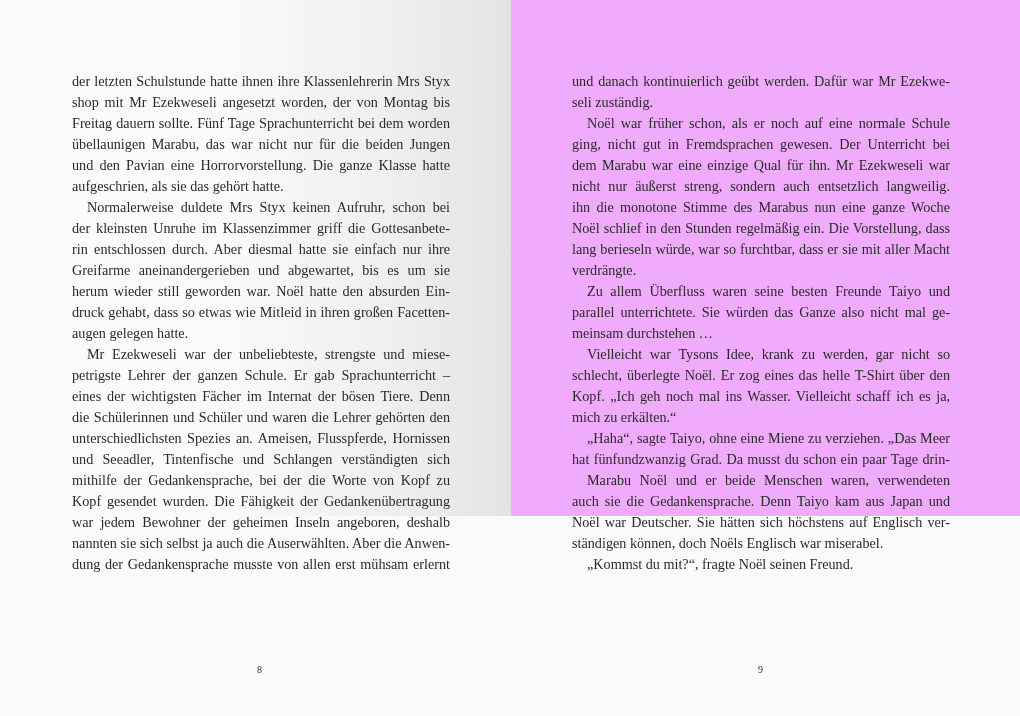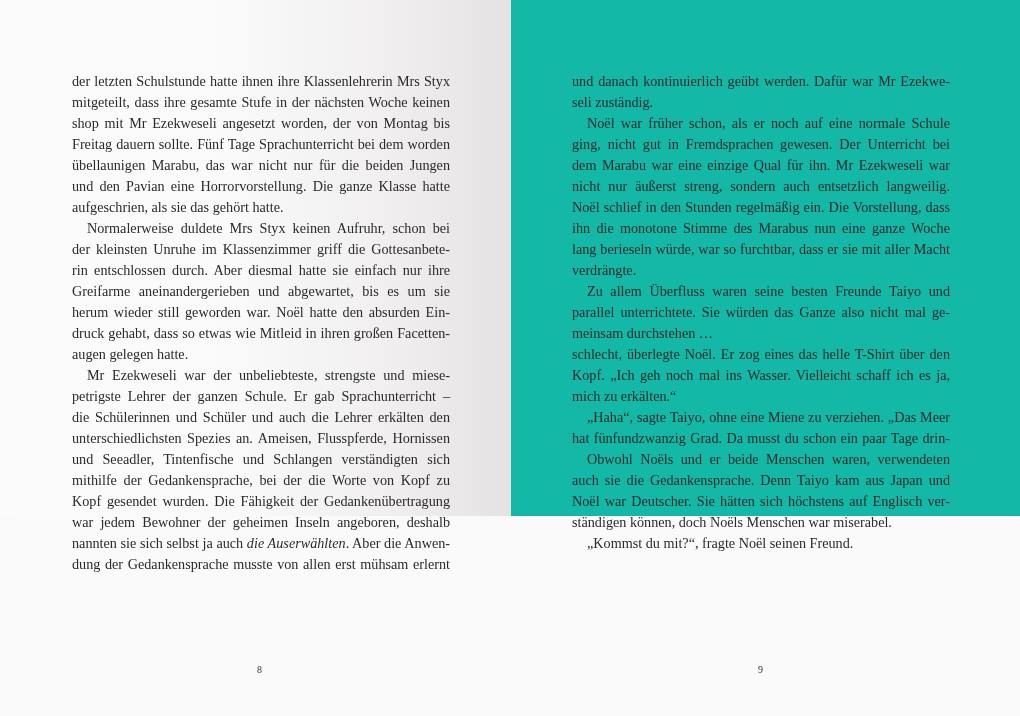--- a/index.html
+++ b/index.html
@@ -8,92 +8,93 @@
       background: #fafafa;
       font-family: "Liberation Serif", "DejaVu Serif", serif;
       color: #2a2a2a;
     }
     .spread { position: relative; width: 1020px; height: 716px; display: flex; }
     .page { position: relative; height: 516px; box-sizing: border-box; padding-left: 44px; }
     .page-left {
       width: 511px;
       background: linear-gradient(to right, #fbfbfb 0%, #fafafa 45%, #f1efef 75%, #e4e2e2 100%);
     }
-    .page-right { width: 509px; background: #14b8a6; }
+    .page-right { width: 509px; background: #f0abfc; }
     .text-block {
       position: absolute; top: 71px; width: 378px;
       font-size: 14.2px; line-height: 21px;
       text-align: justify; hyphens: manual;
     }
     .page-left .text-block { left: 72px; }
     .page-right .text-block { left: 61px; }
     .line { display: block; white-space: nowrap; text-align-last: justify; text-align: justify; }
     .line.last { text-align-last: left; }
     .line.indent { text-indent: 15px; }
-    .line .it { font-style: italic; }
+    .line .it { }
     .page-number {
       position: absolute; top: 664px; font-size: 10px; color: #333;
     }
     .page-left .page-number { left: 257px; }
     .page-right .page-number { left: 247px; }
   </style>
 </head>
 <body>
 
 <div class="spread">
   <div class="page page-left">
     <div class="text-block" id="left-text">
         <span class="line">der letzten Schulstunde hatte ihnen ihre Klassenlehrerin Mrs Styx</span>
-        <span class="line">mitgeteilt, dass ihre gesamte Stufe in der nächsten Woche keinen</span>
         <span class="line">shop mit Mr Ezekweseli angesetzt worden, der von Montag bis</span>
         <span class="line">Freitag dauern sollte. Fünf Tage Sprachunterricht bei dem worden</span>
         <span class="line">übellaunigen Marabu, das war nicht nur für die beiden Jungen</span>
         <span class="line">und den Pavian eine Horrorvorstellung. Die ganze Klasse hatte</span>
         <span class="line last">aufgeschrien, als sie das gehört hatte.</span>
         <span class="line indent">Normalerweise duldete Mrs Styx keinen Aufruhr, schon bei</span>
         <span class="line">der kleinsten Unruhe im Klassenzimmer griff die Gottesanbete-</span>
         <span class="line">rin entschlossen durch. Aber diesmal hatte sie einfach nur ihre</span>
         <span class="line">Greifarme aneinandergerieben und abgewartet, bis es um sie</span>
         <span class="line">herum wieder still geworden war. Noël hatte den absurden Ein-</span>
         <span class="line">druck gehabt, dass so etwas wie Mitleid in ihren großen Facetten-</span>
         <span class="line last">augen gelegen hatte.</span>
         <span class="line indent">Mr Ezekweseli war der unbeliebteste, strengste und miese-</span>
         <span class="line">petrigste Lehrer der ganzen Schule. Er gab Sprachunterricht –</span>
-        <span class="line">die Schülerinnen und Schüler und auch die Lehrer erkälten den</span>
+        <span class="line">eines der wichtigsten Fächer im Internat der bösen Tiere. Denn</span>
+        <span class="line">die Schülerinnen und Schüler und waren die Lehrer gehörten den</span>
         <span class="line">unterschiedlichsten Spezies an. Ameisen, Flusspferde, Hornissen</span>
         <span class="line">und Seeadler, Tintenfische und Schlangen verständigten sich</span>
         <span class="line">mithilfe der Gedankensprache, bei der die Worte von Kopf zu</span>
         <span class="line">Kopf gesendet wurden. Die Fähigkeit der Gedankenübertragung</span>
         <span class="line">war jedem Bewohner der geheimen Inseln angeboren, deshalb</span>
         <span class="line"><span>nannten sie sich selbst ja auch </span><span class="it">die Auserwählten</span><span>. Aber die Anwen-</span></span>
         <span class="line">dung der Gedankensprache musste von allen erst mühsam erlernt</span>
       </div>
     <div class="page-number">8</div>
   </div>
   <div class="page page-right">
     <div class="text-block" id="right-text">
         <span class="line">und danach kontinuierlich geübt werden. Dafür war Mr Ezekwe-</span>
         <span class="line last">seli zuständig.</span>
         <span class="line indent">Noël war früher schon, als er noch auf eine normale Schule</span>
         <span class="line">ging, nicht gut in Fremdsprachen gewesen. Der Unterricht bei</span>
         <span class="line">dem Marabu war eine einzige Qual für ihn. Mr Ezekweseli war</span>
         <span class="line">nicht nur äußerst streng, sondern auch entsetzlich langweilig.</span>
+        <span class="line">ihn die monotone Stimme des Marabus nun eine ganze Woche</span>
         <span class="line">Noël schlief in den Stunden regelmäßig ein. Die Vorstellung, dass</span>
-        <span class="line">ihn die monotone Stimme des Marabus nun eine ganze Woche</span>
         <span class="line">lang berieseln würde, war so furchtbar, dass er sie mit aller Macht</span>
         <span class="line last">verdrängte.</span>
         <span class="line indent">Zu allem Überfluss waren seine besten Freunde Taiyo und</span>
         <span class="line">parallel unterrichtete. Sie würden das Ganze also nicht mal ge-</span>
         <span class="line last">meinsam durchstehen …</span>
+        <span class="line indent">Vielleicht war Tysons Idee, krank zu werden, gar nicht so</span>
         <span class="line">schlecht, überlegte Noël. Er zog eines das helle T-Shirt über den</span>
         <span class="line">Kopf. „Ich geh noch mal ins Wasser. Vielleicht schaff ich es ja,</span>
         <span class="line last">mich zu erkälten.“</span>
         <span class="line indent">„Haha“, sagte Taiyo, ohne eine Miene zu verziehen. „Das Meer</span>
         <span class="line">hat fünfundzwanzig Grad. Da musst du schon ein paar Tage drin-</span>
-        <span class="line indent">Obwohl Noëls und er beide Menschen waren, verwendeten</span>
+        <span class="line indent">Marabu Noël und er beide Menschen waren, verwendeten</span>
         <span class="line">auch sie die Gedankensprache. Denn Taiyo kam aus Japan und</span>
         <span class="line">Noël war Deutscher. Sie hätten sich höchstens auf Englisch ver-</span>
-        <span class="line last">ständigen können, doch Noëls Menschen war miserabel.</span>
+        <span class="line last">ständigen können, doch Noëls Englisch war miserabel.</span>
         <span class="line indent last">„Kommst du mit?“, fragte Noël seinen Freund.</span>
       </div>
     <div class="page-number">9</div>
   </div>
 </div>
 
 </body></html>

